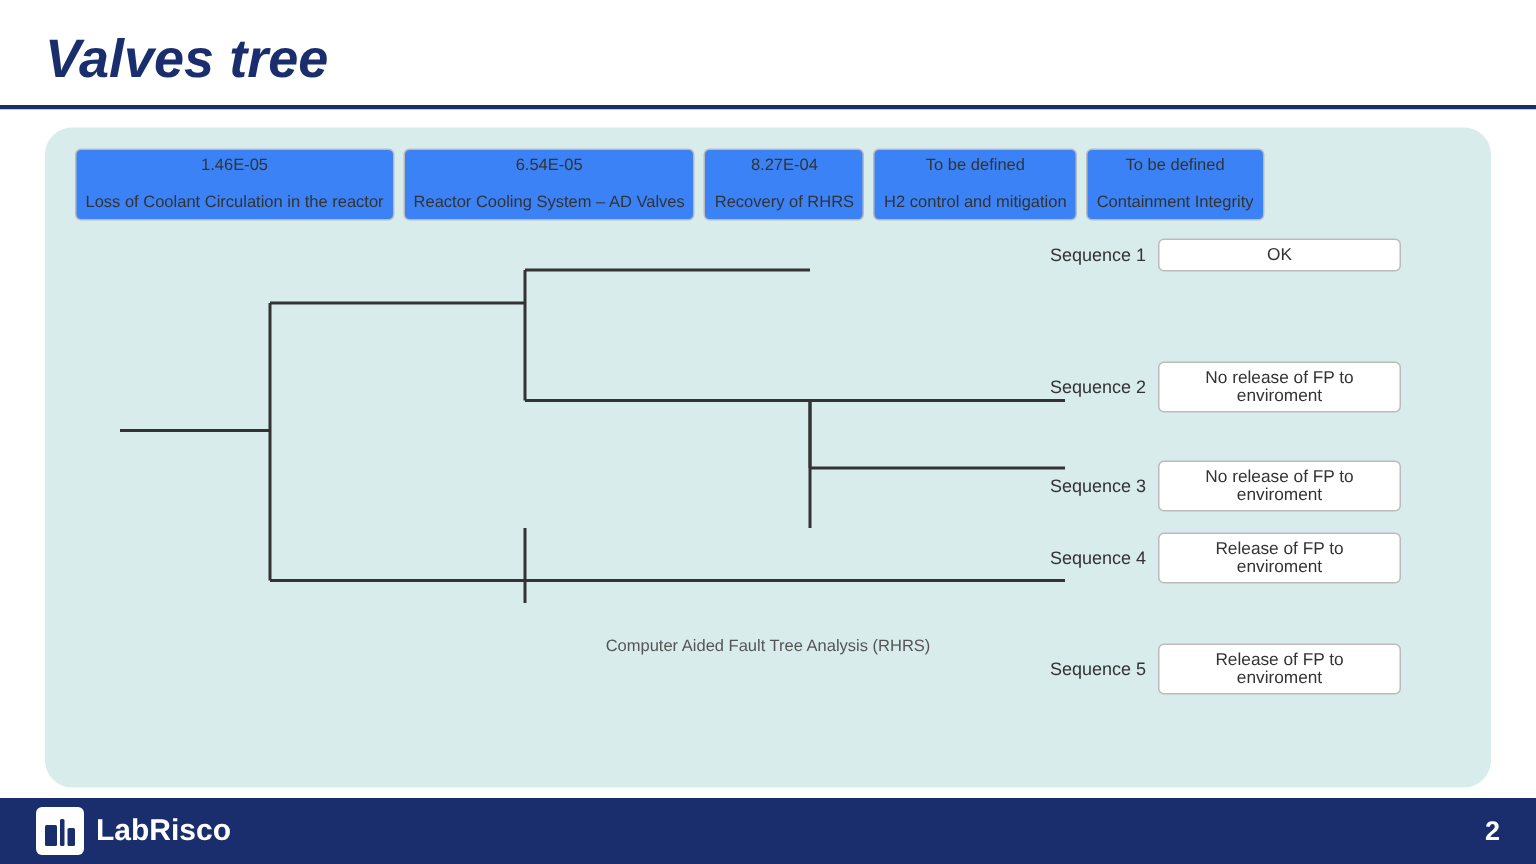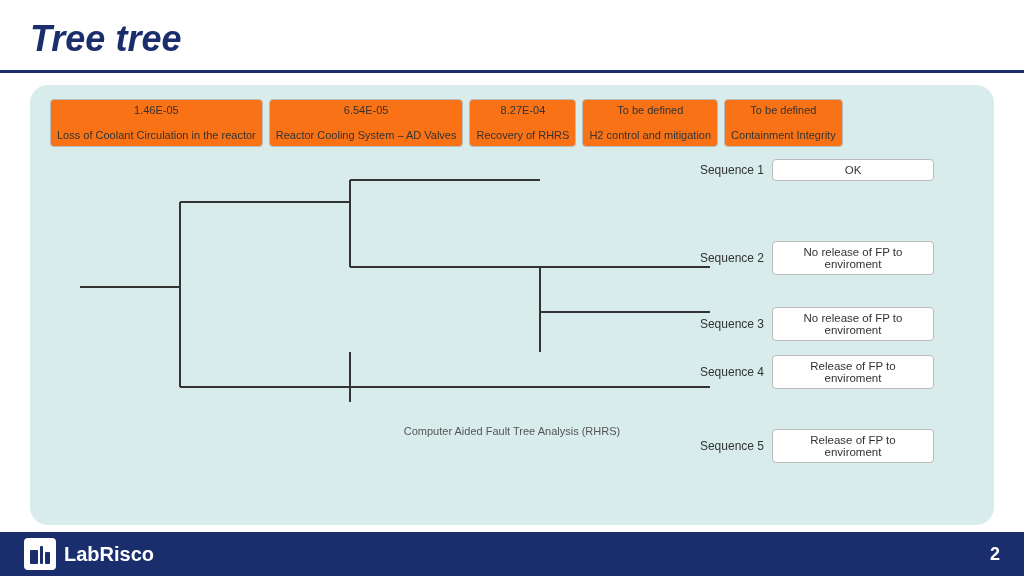--- a/index.html
+++ b/index.html
@@ -40,21 +40,21 @@
     }
 
     
     .top-boxes {
       display: flex;
       gap: 6px;
       margin-bottom: 10px;
     }
 
     .top-box {
-      background: #f97316;
+      background: #3b82f6;
       border: 1px solid #bbb;
       border-radius: 4px;
       text-align: center;
       padding: 4px 6px;
       min-width: 90px;
     }
 
     .top-box .freq {
       font-size: 11px;
       color: #333;
@@ -164,21 +164,21 @@
       text-align: center;
       font-size: 11px;
       color: #555;
       margin-top: 4px;
     }
   </style>
 </head>
 <body>
 
 <div class="header">
-  <h1>Tree tree</h1>
+  <h1>Valves tree</h1>
 </div>
 
 <div class="main">
   <div class="event-container">
 
     <div class="top-boxes">
 
       <div class="top-box">
         <div class="freq">1.46E-05</div>
         <div class="label">Loss of Coolant Circulation in the reactor</div>

